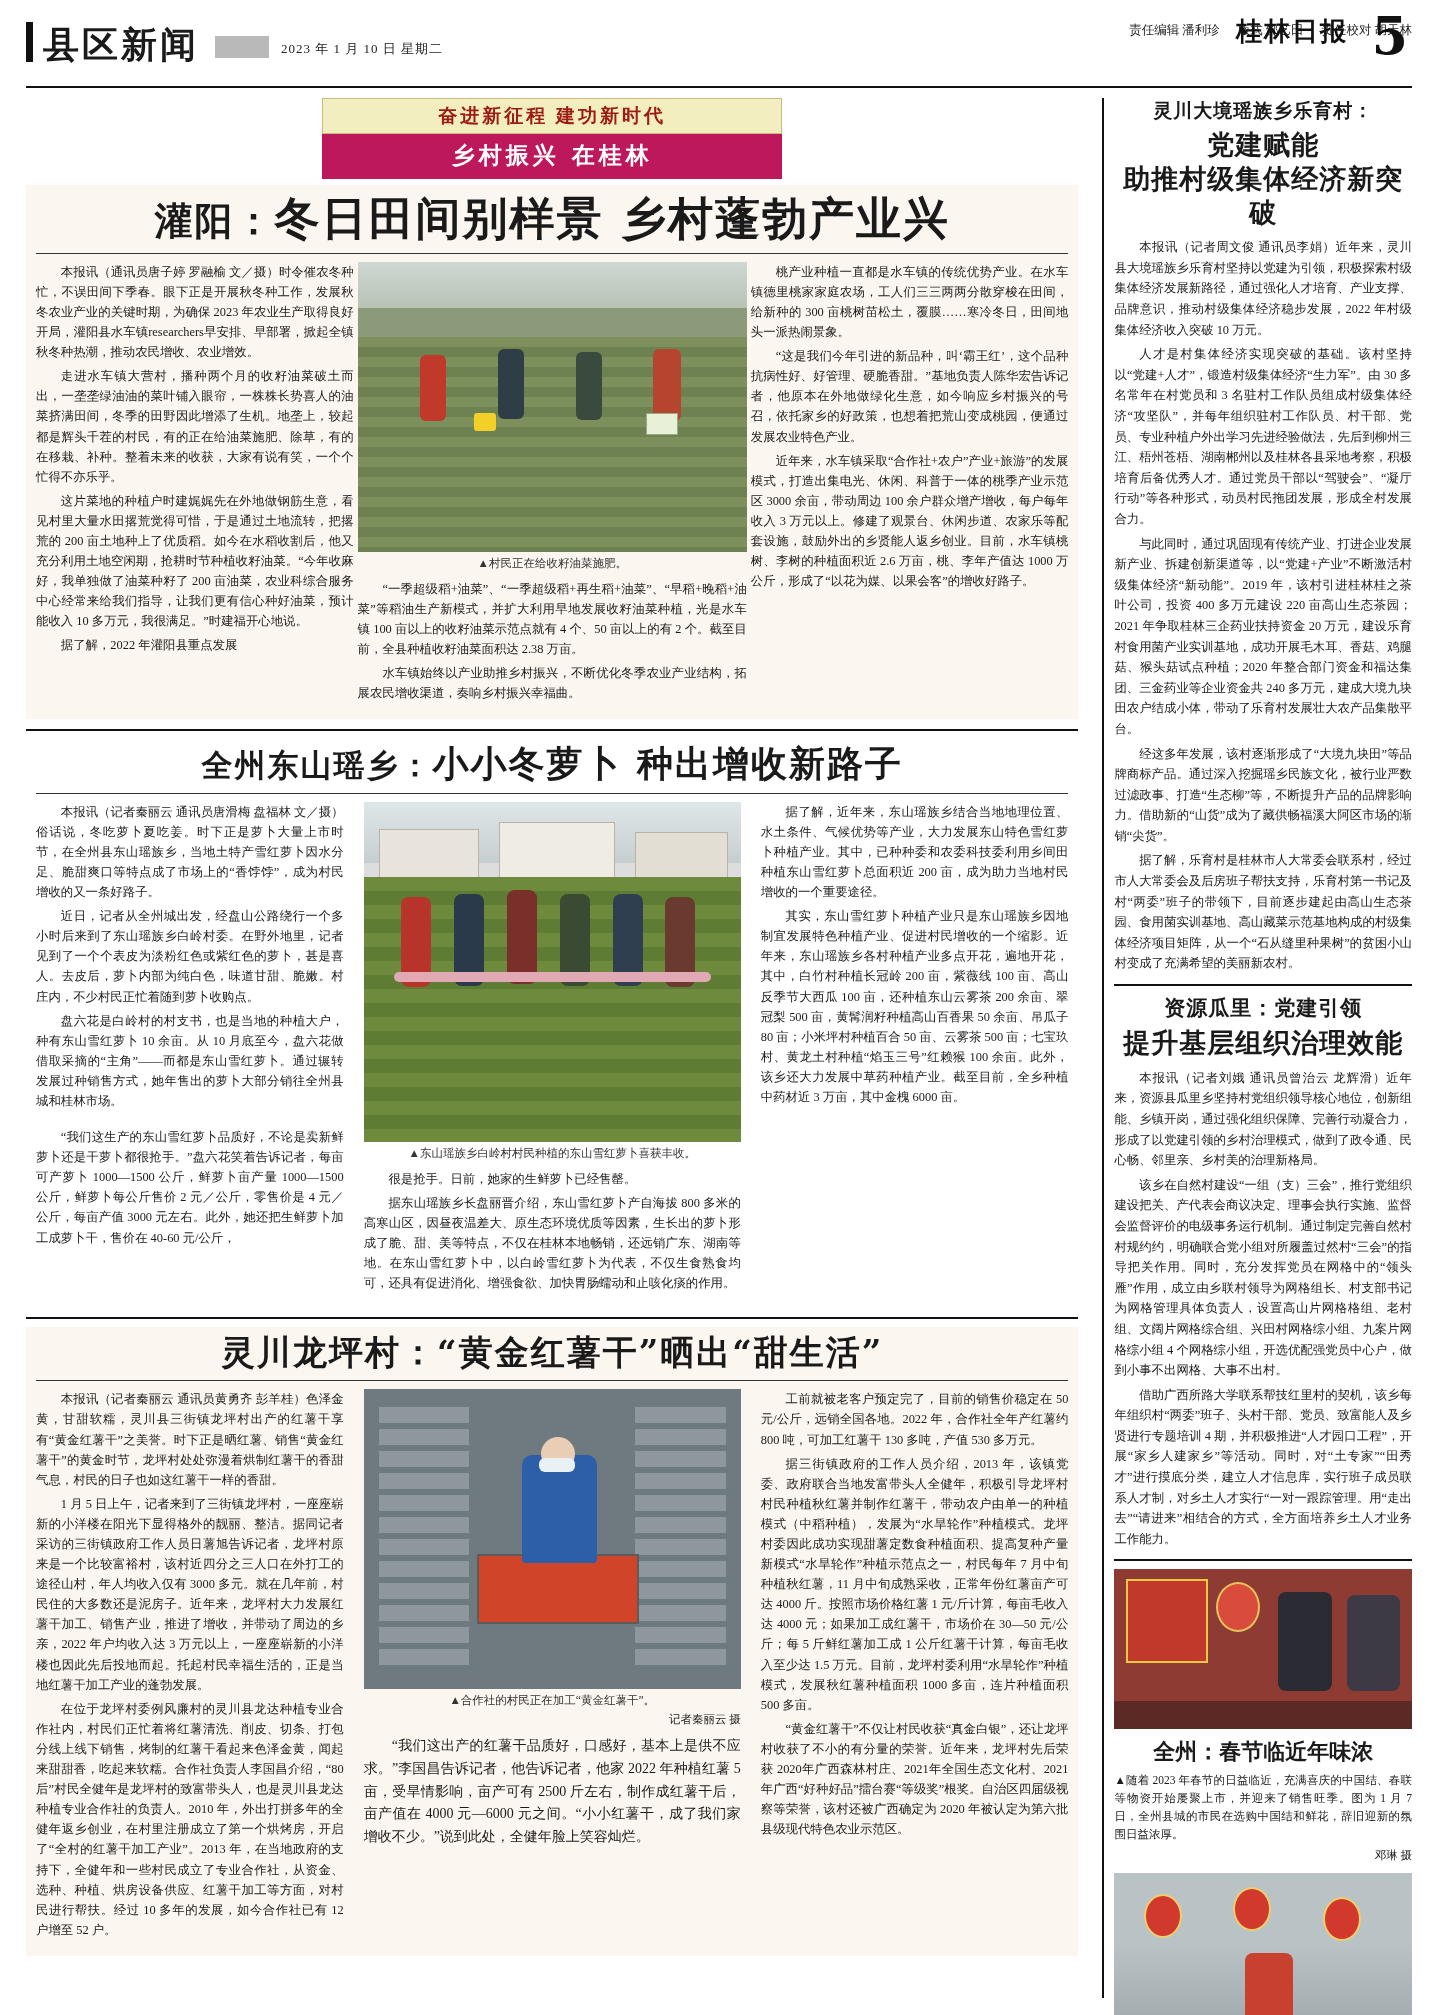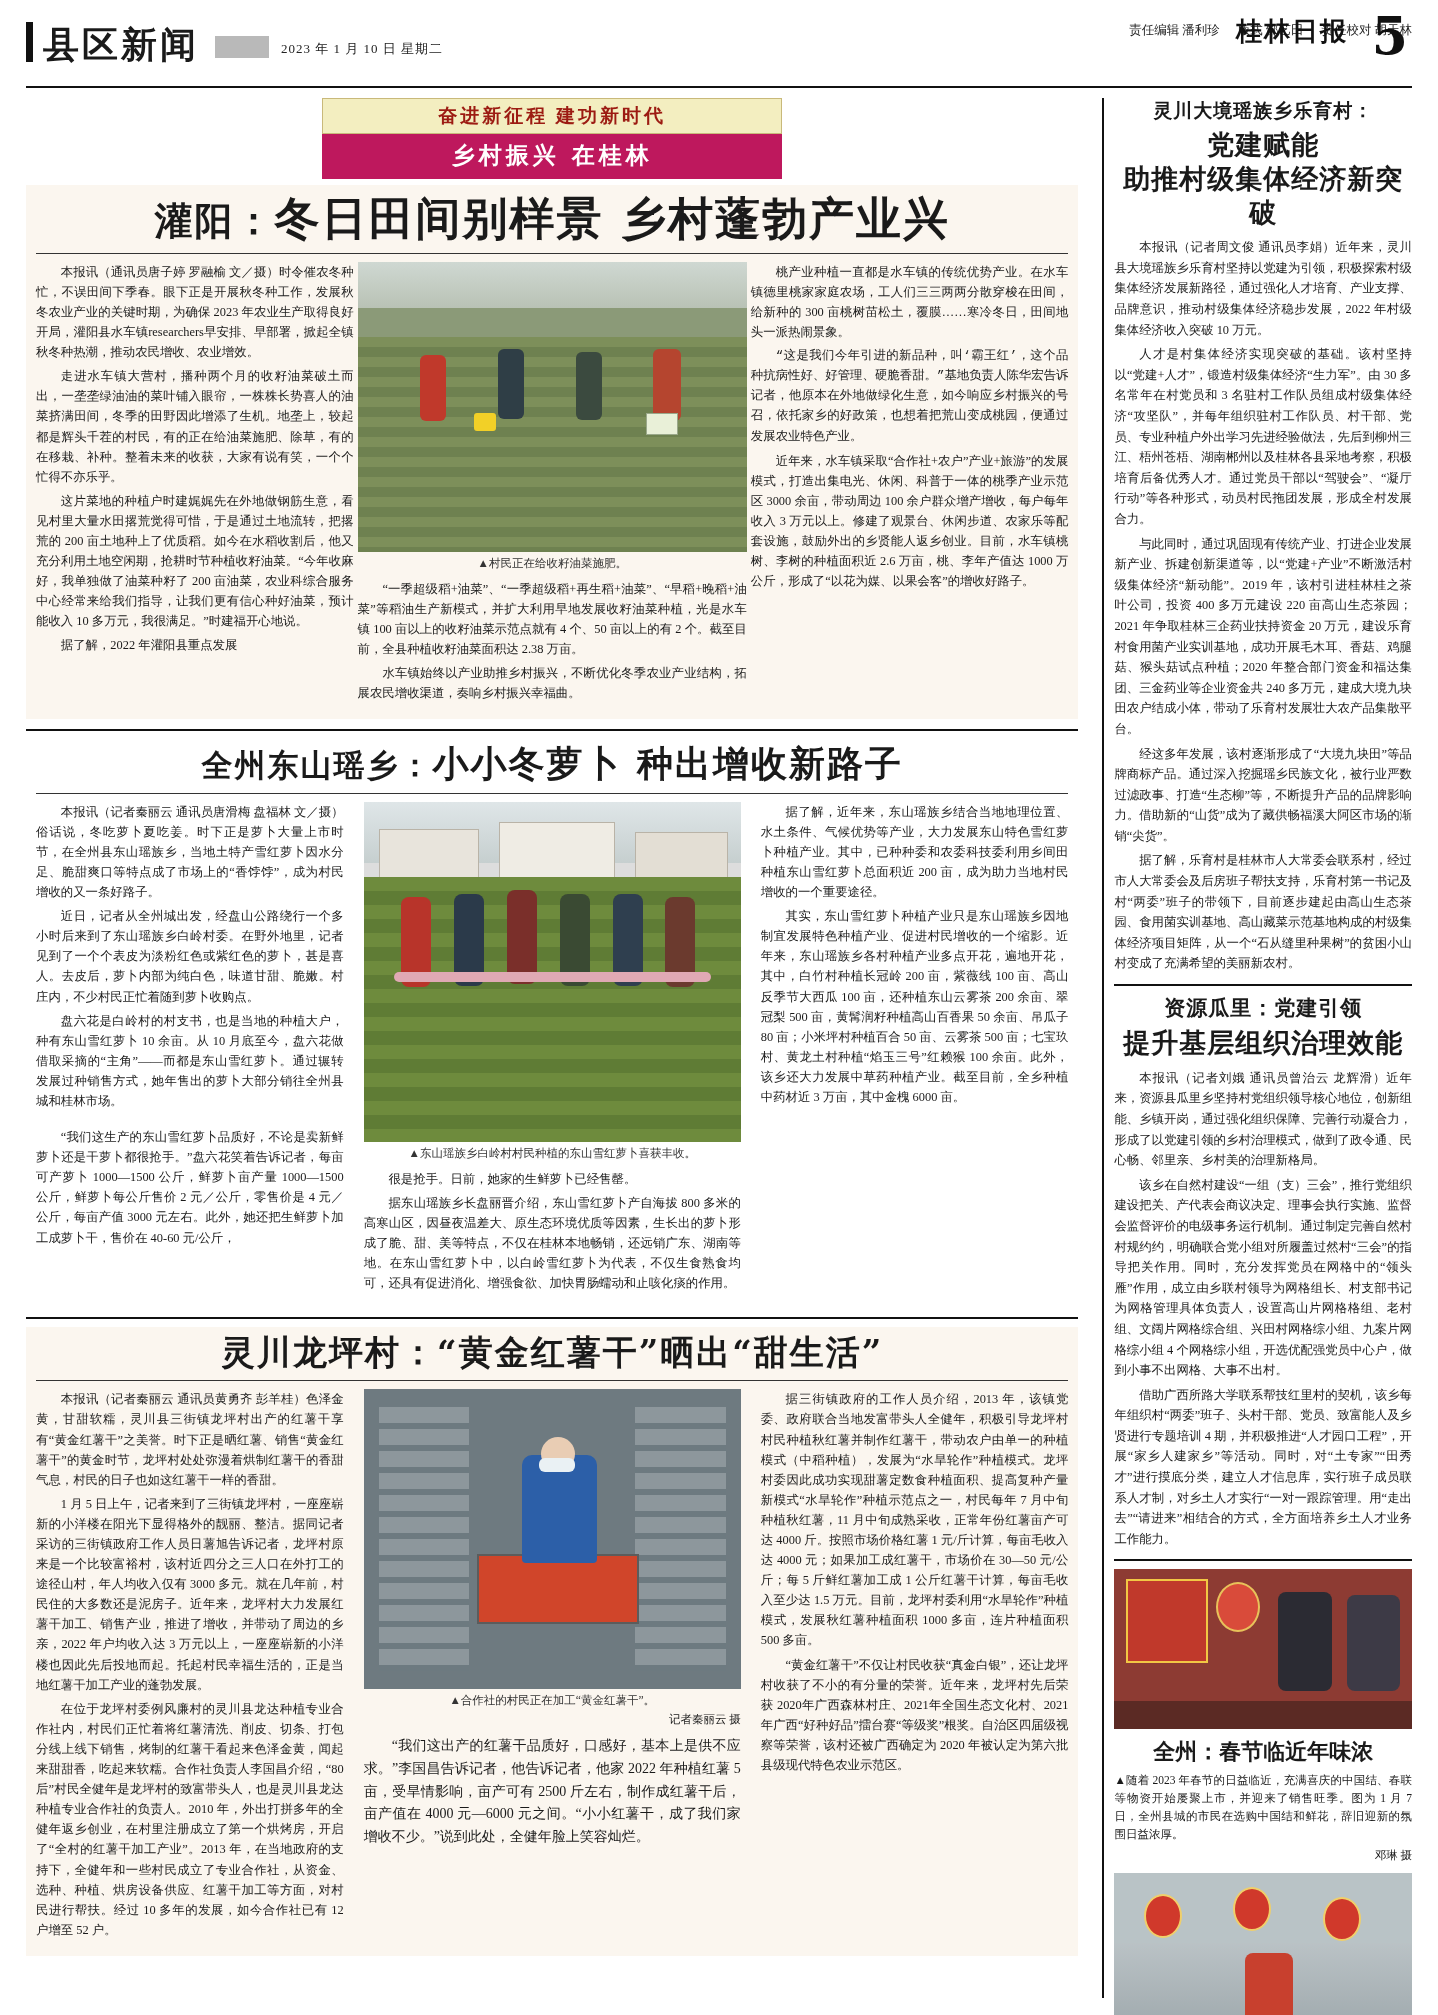--- a/index.html
+++ b/index.html
@@ -165,21 +165,21 @@
             </div>
             <div class="caption">▲村民正在给收籽油菜施肥。</div>
             <div style="font-size:12.4px; line-height:1.62; text-align:justify; margin-top:8px;">
               <p style="margin:0 0 4px 0; text-indent:2em;">“一季超级稻+油菜”、“一季超级稻+再生稻+油菜”、“早稻+晚稻+油菜”等稻油生产新模式，并扩大利用早地发展收籽油菜种植，光是水车镇 100 亩以上的收籽油菜示范点就有 4 个、50 亩以上的有 2 个。截至目前，全县种植收籽油菜面积达 2.38 万亩。</p>
               <p style="margin:0 0 4px 0; text-indent:2em;">水车镇始终以产业助推乡村振兴，不断优化冬季农业产业结构，拓展农民增收渠道，奏响乡村振兴幸福曲。</p>
             </div>
           </div>
 
           <div style="width:31%; font-size:12.4px; line-height:1.62; text-align:justify;">
             <p style="margin:0 0 4px 0; text-indent:2em;">桃产业种植一直都是水车镇的传统优势产业。在水车镇德里桃家家庭农场，工人们三三两两分散穿梭在田间，给新种的 300 亩桃树苗松土，覆膜……寒冷冬日，田间地头一派热闹景象。</p>
-            <p style="margin:0 0 4px 0; text-indent:2em;font-family:Liberation Mono, monospace;">“这是我们今年引进的新品种，叫‘霸王红’，这个品种抗病性好、好管理、硬脆香甜。”基地负责人陈华宏告诉记者，他原本在外地做绿化生意，如今响应乡村振兴的号召，依托家乡的好政策，也想着把荒山变成桃园，便通过发展农业特色产业。</p>
+            <p style="margin:0 0 4px 0; text-indent:2em;">“这是我们今年引进的新品种，叫‘霸王红’，这个品种抗病性好、好管理、硬脆香甜。”基地负责人陈华宏告诉记者，他原本在外地做绿化生意，如今响应乡村振兴的号召，依托家乡的好政策，也想着把荒山变成桃园，便通过发展农业特色产业。</p>
             <p style="margin:0 0 4px 0; text-indent:2em;">近年来，水车镇采取“合作社+农户”产业+旅游”的发展模式，打造出集电光、休闲、科普于一体的桃季产业示范区 3000 余亩，带动周边 100 余户群众增产增收，每户每年收入 3 万元以上。修建了观景台、休闲步道、农家乐等配套设施，鼓励外出的乡贤能人返乡创业。目前，水车镇桃树、李树的种植面积近 2.6 万亩，桃、李年产值达 1000 万公斤，形成了“以花为媒、以果会客”的增收好路子。</p>
           </div>
         </div>
       </div>
 
       <hr class="hr-thick">
 
       <div class="article" style="padding:4px 10px 10px 10px;">
         <div class="headline h2-main">
           <span class="lead">全州东山瑶乡：</span><span>小小冬萝卜   种出增收新路子</span>
@@ -250,20 +250,21 @@
               <div class="rect" style="left:46.5%;top:23%;width:36px;height:14px;background:#eaf1f4;border-radius:6px;"></div>
             </div>
             <div class="caption">▲合作社的村民正在加工“黄金红薯干”。</div>
             <div class="credit">记者秦丽云  摄</div>
             <div style="font-size:14px; line-height:1.62; text-align:justify; margin-top:8px;">
               <p style="margin:0 0 4px 0; text-indent:2em;">“我们这出产的红薯干品质好，口感好，基本上是供不应求。”李国昌告诉记者，他告诉记者，他家 2022 年种植红薯 5 亩，受旱情影响，亩产可有 2500 斤左右，制作成红薯干后，亩产值在 4000 元—6000 元之间。“小小红薯干，成了我们家增收不少。”说到此处，全健年脸上笑容灿烂。</p>
             </div>
           </div>
 
           <div style="width:31%; font-size:12.4px; line-height:1.62; text-align:justify;">
+            <p style="margin:0 0 4px 0; text-indent:2em;">工前就被老客户预定完了，目前的销售价稳定在 50 元/公斤，远销全国各地。2022 年，合作社全年产红薯约 800 吨，可加工红薯干 130 多吨，产值 530 多万元。</p>
             <p style="margin:0 0 4px 0; text-indent:2em;">据三街镇政府的工作人员介绍，2013 年，该镇党委、政府联合当地发富带头人全健年，积极引导龙坪村村民种植秋红薯并制作红薯干，带动农户由单一的种植模式（中稻种植），发展为“水旱轮作”种植模式。龙坪村委因此成功实现甜薯定数食种植面积、提高复种产量新模式“水旱轮作”种植示范点之一，村民每年 7 月中旬种植秋红薯，11 月中旬成熟采收，正常年份红薯亩产可达 4000 斤。按照市场价格红薯 1 元/斤计算，每亩毛收入达 4000 元；如果加工成红薯干，市场价在 30—50 元/公斤；每 5 斤鲜红薯加工成 1 公斤红薯干计算，每亩毛收入至少达 1.5 万元。目前，龙坪村委利用“水旱轮作”种植模式，发展秋红薯种植面积 1000 多亩，连片种植面积 500 多亩。</p>
             <p style="margin:0 0 4px 0; text-indent:2em;">“黄金红薯干”不仅让村民收获“真金白银”，还让龙坪村收获了不小的有分量的荣誉。近年来，龙坪村先后荣获 2020年广西森林村庄、2021年全国生态文化村、2021年广西“好种好品”擂台赛“等级奖”根奖。自治区四届级视察等荣誉，该村还被广西确定为 2020 年被认定为第六批县级现代特色农业示范区。</p>
           </div>
         </div>
       </div>
 
     </div>
 
     <div class="vrule"></div>
 

